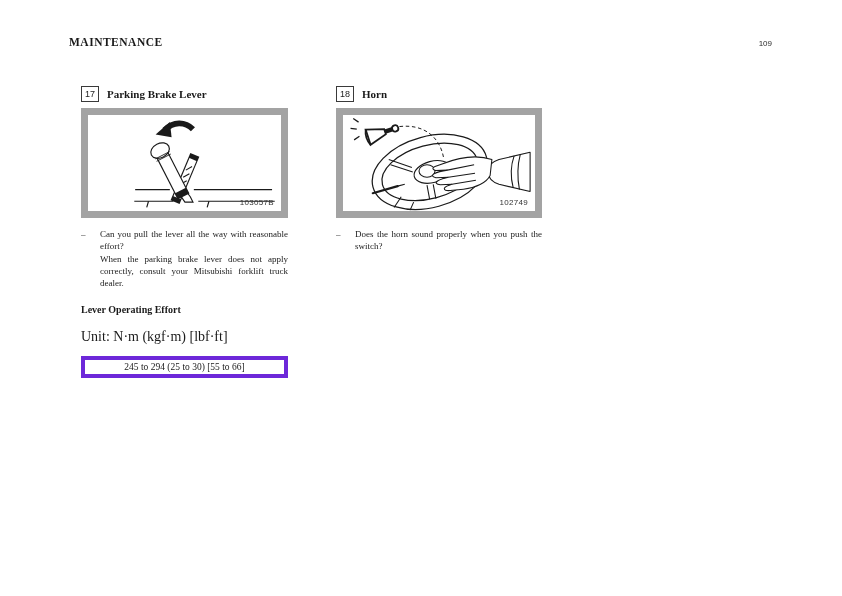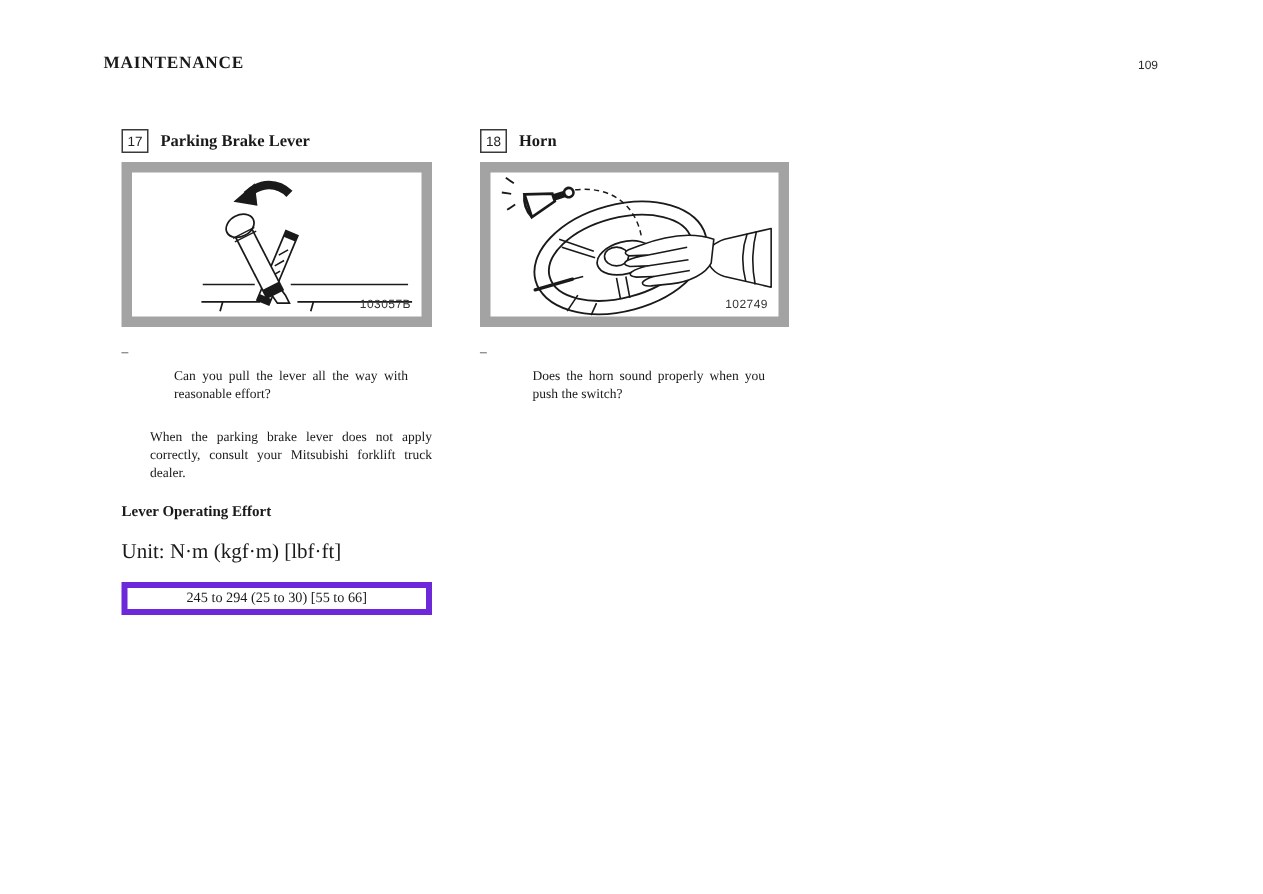--- a/index.html
+++ b/index.html
@@ -10,21 +10,21 @@
   .running-title {
     position:absolute; left:69px; top:36px;
     font-size:11.5px; font-weight:bold; letter-spacing:0.5px;
   }
   .header-pagenum {
     position:absolute; top:39px; right:70px;
     font-family:"Liberation Sans", sans-serif; font-size:8px; color:#2a2a2a;
   }
   .col { position:absolute; top:85px; }
   .col-left  { left:81px;  width:207px; }
-  .col-right { left:320px; width:206px; }
+  .col-right { left:336px; width:206px; }
 
   .sec-head { display:flex; align-items:center; height:17px; margin-bottom:6px; }
   .sec-num {
     width:16px; height:14px; border:1px solid #3a3a3a; flex:none;
     font-family:"Liberation Sans", sans-serif; font-size:9px; color:#222;
     display:flex; align-items:center; justify-content:center;
   }
   .sec-title { margin:0 0 0 8px; font-size:11px; font-weight:bold; }
 
   .fig {
@@ -32,21 +32,21 @@
     border:7px solid #a3a3a3; height:110px; background:#fff;
   }
   .fig svg { display:block; width:100%; height:100%; }
   .fig-code {
     position:absolute; right:7px; bottom:4px;
     font-family:"Liberation Sans", sans-serif; font-size:8px; color:#333; letter-spacing:0.3px;
   }
 
   .qa { display:flex; margin-top:10px; }
   .qa .dash { width:19px; flex:none; font-size:9px; line-height:12.3px; }
-  .qa .q { margin:16px; font-size:9px; line-height:12.3px; text-align:justify; }
+  .qa .q { margin:0; font-size:9px; line-height:12.3px; text-align:justify; }
   .note { margin:0 0 0 19px; font-size:9px; line-height:12.3px; text-align:justify; }
 
   .spec { margin-top:15px; }
   .spec-label { margin:0; font-size:10px; font-weight:bold; }
   .spec-unit { margin-top:14px; text-align:left; font-size:14px; }
   .value-box {
     margin-top:11px; box-sizing:border-box; border:4px solid #6d28d9; height:22px;
     display:flex; align-items:center; justify-content:center; font-size:9.5px;
   }
 

